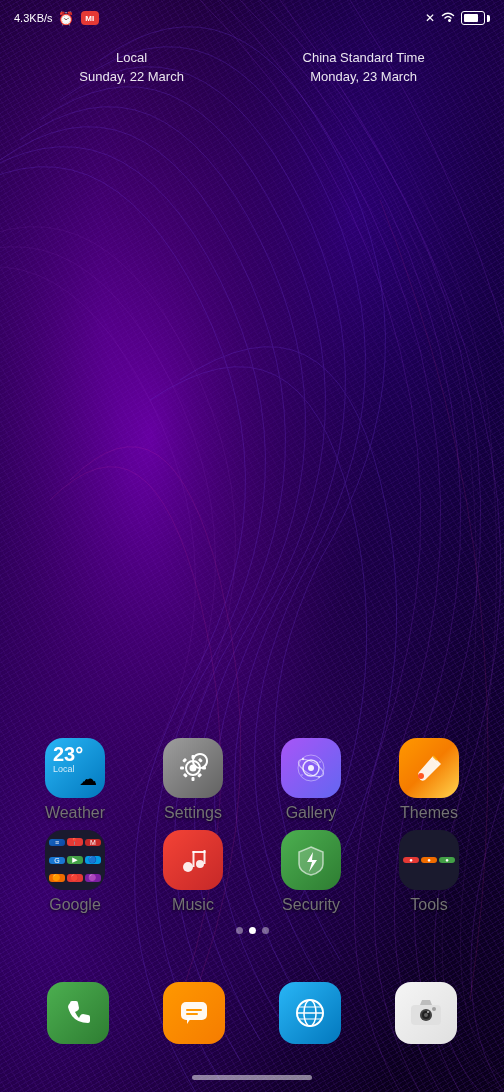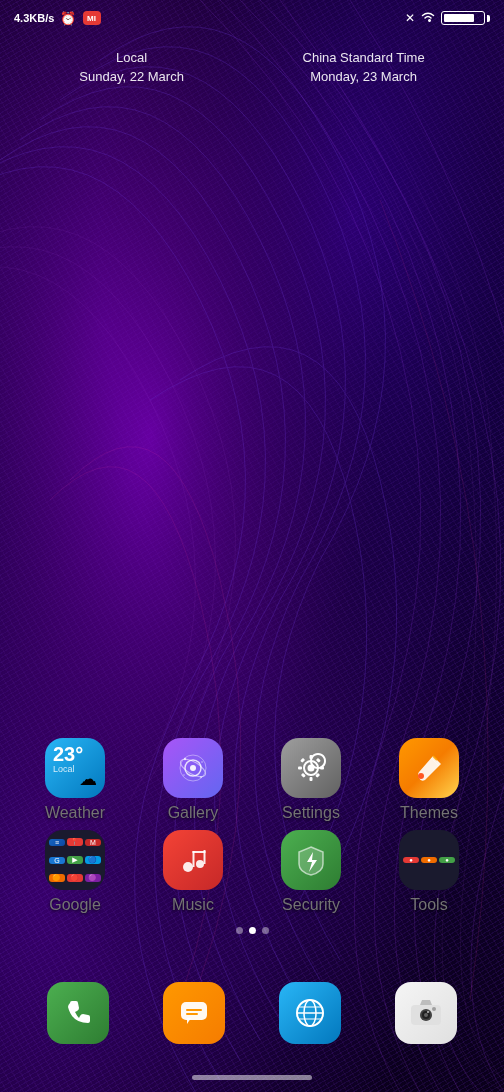--- a/index.html
+++ b/index.html
@@ -71,21 +71,21 @@
 
     .status-left {
       display: flex;
       align-items: center;
       gap: 6px;
     }
 
     .status-speed {
       color: white;
       font-size: 11px;
-      font-weight: 700;
+      font-weight: 400;
     }
 
     .status-alarm-icon {
       color: white;
       font-size: 13px;
     }
 
     .status-mi-icon {
       width: 18px;
       height: 14px;
@@ -105,21 +105,21 @@
       gap: 5px;
     }
 
     .battery-icon {
       display: flex;
       align-items: center;
       gap: 2px;
     }
 
     .battery-body {
-      width: 44px;
+      width: 24px;
       height: 14px;
       border: 1.5px solid white;
       border-radius: 3px;
       position: relative;
       display: flex;
       align-items: center;
       padding: 2px;
     }
 
     .battery-fill {
@@ -468,39 +468,20 @@
     <div class="app-item">
       <div class="app-icon icon-weather">
         <span class="weather-number">23°</span>
         <span class="weather-label-small">Local</span>
         <span style="position:absolute;bottom:8px;right:8px;font-size:18px;">☁</span>
       </div>
       <span class="app-label">Weather</span>
     </div>
 
     <div class="app-item">
-      <div class="app-icon icon-gallery">
-        <svg width="34" height="34" viewBox="0 0 34 34">
-          <circle cx="17" cy="17" r="16" fill="none"></circle>
-
-          <circle cx="17" cy="17" r="8" fill="none" stroke="white" stroke-width="1.5" opacity="0.8"></circle>
-          <circle cx="17" cy="17" r="13" fill="none" stroke="rgba(255,255,255,0.4)" stroke-width="1"></circle>
-          <ellipse cx="17" cy="17" rx="14" ry="6" fill="none" stroke="rgba(255,255,255,0.5)" stroke-width="1.2" transform="rotate(30 17 17)"></ellipse>
-          <circle cx="17" cy="17" r="3" fill="white" opacity="0.9"></circle>
-
-          <circle cx="9" cy="8" r="1.2" fill="white" opacity="0.7"></circle>
-          <circle cx="26" cy="11" r="0.8" fill="white" opacity="0.6"></circle>
-          <circle cx="8" cy="24" r="0.8" fill="white" opacity="0.5"></circle>
-          <circle cx="25" cy="26" r="1" fill="white" opacity="0.6"></circle>
-        </svg>
-      </div>
-      <span class="app-label">Gallery</span>
-    </div>
-
-    <div class="app-item">
       <div class="app-icon icon-settings">
         <svg width="36" height="36" viewBox="0 0 36 36">
           <path d="M18 11 a7 7 0 1 1 0 .001" fill="none" stroke="white" stroke-width="2"></path>
           <circle cx="18" cy="18" r="7" fill="none" stroke="white" stroke-width="2"></circle>
           <circle cx="18" cy="18" r="3.5" fill="white"></circle>
 
           <g fill="white">
             <rect x="16.5" y="5" width="3" height="4" rx="1"></rect>
             <rect x="16.5" y="27" width="3" height="4" rx="1"></rect>
             <rect x="5" y="16.5" width="4" height="3" rx="1"></rect>
@@ -509,20 +490,39 @@
             <rect x="23.5" y="23.5" width="3" height="4" rx="1" transform="rotate(45 25 25)"></rect>
             <rect x="8.5" y="23.5" width="3" height="4" rx="1" transform="rotate(-45 10 25)"></rect>
             <rect x="23.5" y="8.5" width="3" height="4" rx="1" transform="rotate(-45 25 10)"></rect>
           </g>
         </svg>
       </div>
       <span class="app-label">Settings</span>
     </div>
 
     <div class="app-item">
+      <div class="app-icon icon-gallery">
+        <svg width="34" height="34" viewBox="0 0 34 34">
+          <circle cx="17" cy="17" r="16" fill="none"></circle>
+
+          <circle cx="17" cy="17" r="8" fill="none" stroke="white" stroke-width="1.5" opacity="0.8"></circle>
+          <circle cx="17" cy="17" r="13" fill="none" stroke="rgba(255,255,255,0.4)" stroke-width="1"></circle>
+          <ellipse cx="17" cy="17" rx="14" ry="6" fill="none" stroke="rgba(255,255,255,0.5)" stroke-width="1.2" transform="rotate(30 17 17)"></ellipse>
+          <circle cx="17" cy="17" r="3" fill="white" opacity="0.9"></circle>
+
+          <circle cx="9" cy="8" r="1.2" fill="white" opacity="0.7"></circle>
+          <circle cx="26" cy="11" r="0.8" fill="white" opacity="0.6"></circle>
+          <circle cx="8" cy="24" r="0.8" fill="white" opacity="0.5"></circle>
+          <circle cx="25" cy="26" r="1" fill="white" opacity="0.6"></circle>
+        </svg>
+      </div>
+      <span class="app-label">Gallery</span>
+    </div>
+
+    <div class="app-item">
       <div class="app-icon icon-themes">
         <svg width="36" height="36" viewBox="0 0 36 36">
 
           <path d="M22 6 L30 14 L14 30 Q10 32 8 28 Q6 24 8 22 Z" fill="white" opacity="0.9"></path>
           <path d="M22 6 L26 10" stroke="rgba(255,165,0,0.8)" stroke-width="2" fill="none"></path>
           <circle cx="10" cy="26" r="3" fill="#ff5722"></circle>
           <path d="M20 8 L28 16" stroke="rgba(255,255,255,0.4)" stroke-width="1" fill="none"></path>
         </svg>
       </div>
       <span class="app-label">Themes</span>

